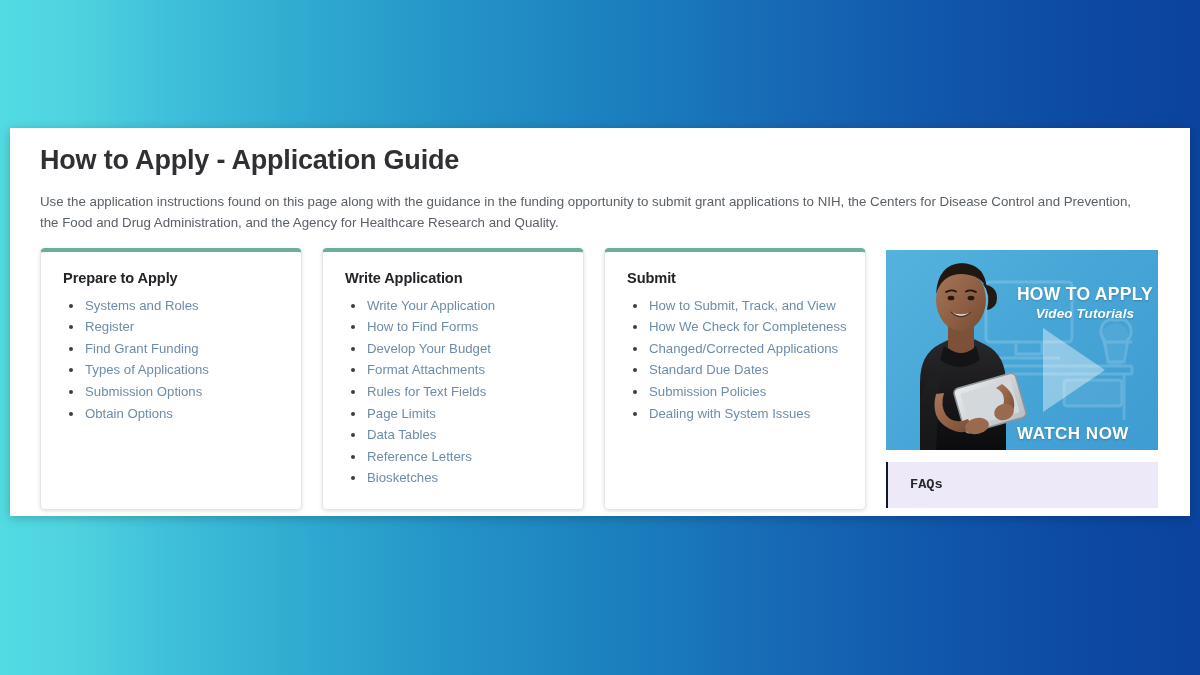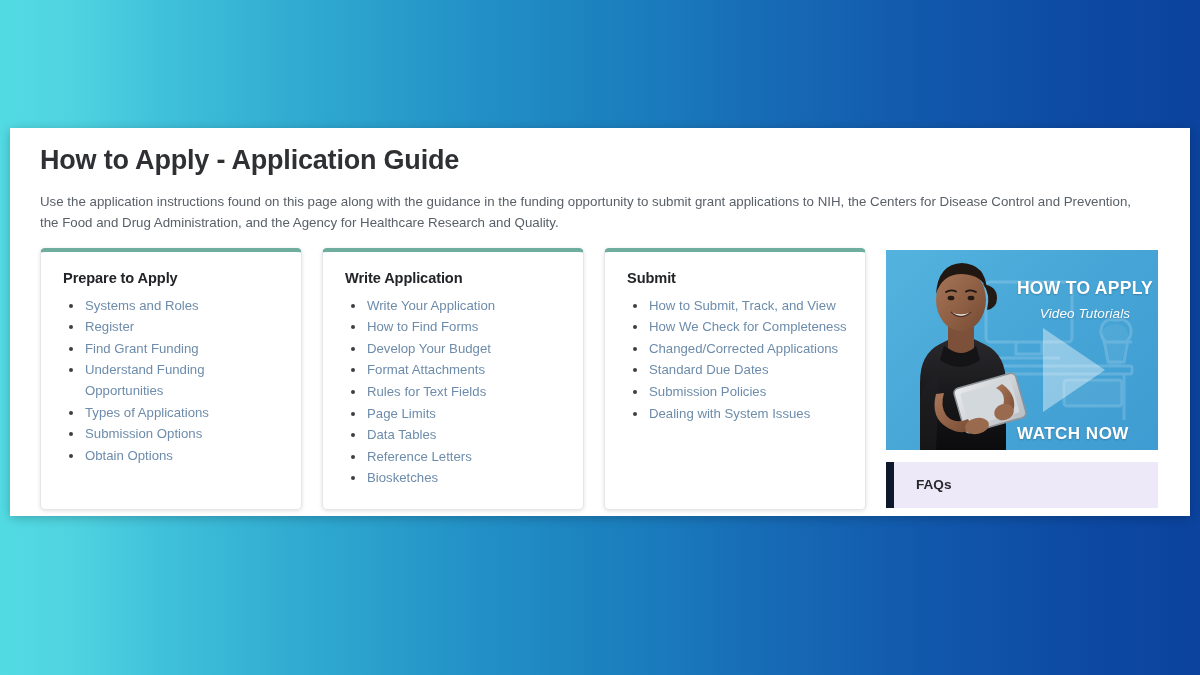--- a/index.html
+++ b/index.html
@@ -154,40 +154,40 @@
     position: absolute;
     left: -4px;
     bottom: 0;
     width: 150px;
     height: 196px;
   }
 
   .vtxt-main {
     position: absolute;
     left: 126px;
-    top: 28px;
+    top: 34px;
     width: 146px;
     text-align: center;
     color: #ffffff;
     font-size: 17.5px;
     font-weight: 700;
     letter-spacing: 0.3px;
     text-shadow: 0 1px 2px rgba(0,0,0,0.20);
   }
 
   .vtxt-sub {
     position: absolute;
     left: 126px;
     top: 56px;
     width: 146px;
     text-align: center;
     color: #ffffff;
     font-size: 13.5px;
     font-style: italic;
-    font-weight: 400;
+    font-weight: 700;
     letter-spacing: 0.1px;
     text-shadow: 0 1px 2px rgba(0,0,0,0.18);
   }
 
   .vtxt-watch {
     position: absolute;
     left: 112px;
     bottom: 6px;
     width: 150px;
     text-align: center;
@@ -207,25 +207,26 @@
     border-left: 62px solid rgba(255,255,255,0.40);
     border-top: 42px solid transparent;
     border-bottom: 42px solid transparent;
   }
 
   .faq-box {
     margin-top: 12px;
     width: 272px;
     height: 46px;
     background: #eee9f8;
-    border-left: 8px solid #0f172a;
+    border-left: 2px solid #0f172a;
     display: flex;
     align-items: center;
     padding-left: 22px;
     cursor: pointer;
+    font-family: Liberation Mono, monospace;
   }
 
   .faq-label {
     font-size: 13.6px;
     font-weight: 700;
     color: #26282b;
   }
 </style>
 </head>
 <body>
@@ -240,21 +241,20 @@
       <p class="intro">Use the application instructions found on this page along with the guidance in the funding opportunity to submit grant applications to NIH, the Centers for Disease Control and Prevention, the Food and Drug Administration, and the Agency for Healthcare Research and Quality.</p>
 
       <div class="row">
 
         <div class="card">
           <div class="card-title">Prepare to Apply</div>
           <ul>
             <li><a href="#">Systems and Roles</a></li>
             <li><a href="#">Register</a></li>
             <li><a href="#">Find Grant Funding</a></li>
-            <li><a href="#">Understand Funding Opportunities</a></li>
             <li><a href="#">Types of Applications</a></li>
             <li><a href="#">Submission Options</a></li>
             <li><a href="#">Obtain Options</a></li>
           </ul>
         </div>
 
         <div class="card">
           <div class="card-title">Write Application</div>
           <ul>
             <li><a href="#">Write Your Application</a></li>

